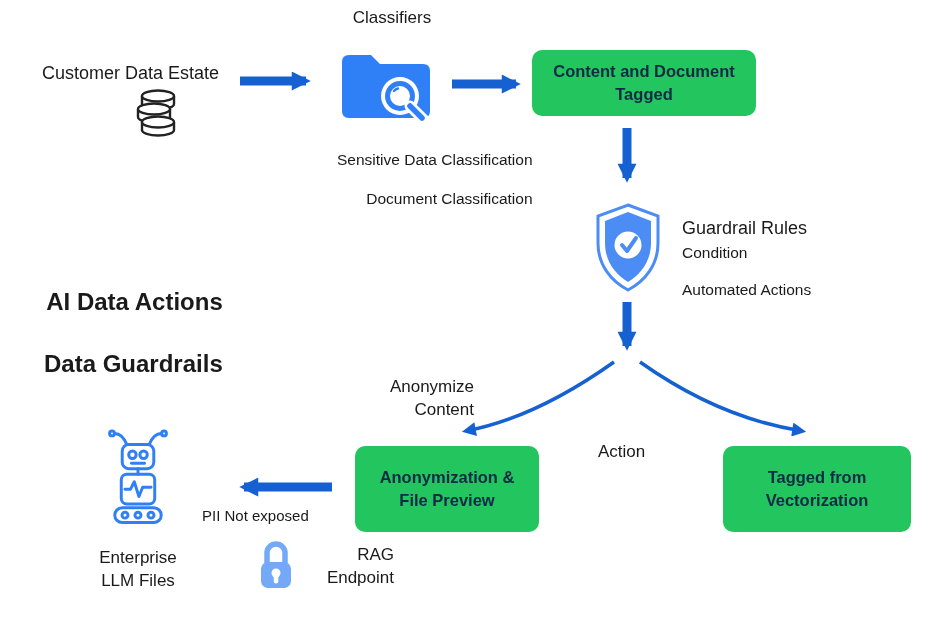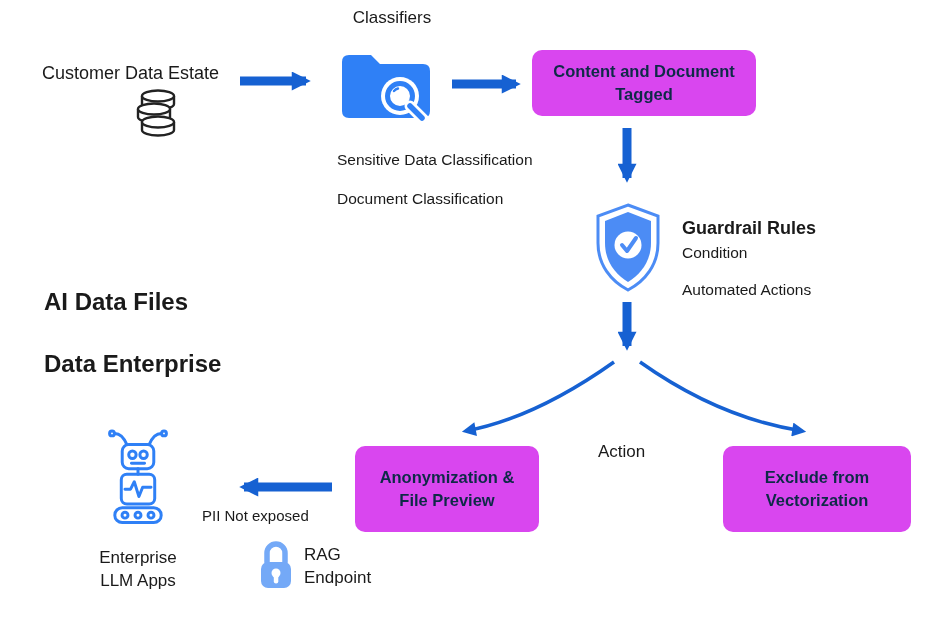--- a/index.html
+++ b/index.html
@@ -6,39 +6,39 @@
   #canvas{
     position:relative;
     width:936px;height:636px;
     background:#ffffff;
     font-family:"Liberation Sans", sans-serif;
     color:#1a1a1a;
     overflow:hidden;
   }
   .abs{position:absolute;}
   .arrows{position:absolute;left:0;top:0;z-index:1;pointer-events:none;}
-  .node, .label{z-index:2;}
+  .node, .label{z-index:2;text-align:right;}
   .label{white-space:pre-line;}
   .nowrap{white-space:nowrap;}
   .small-text{font-size:15.5px;line-height:19.5px;}
   .mid-text{font-size:17px;line-height:23px;}
   .bluebox{
-    background:#d946ef;
+    background:#22c55e;
     border-radius:10px;
     display:flex;align-items:center;justify-content:center;
     text-align:center;
     font-size:16.5px;font-weight:600;line-height:1.4;
     color:#0E2A47;
     padding:0 12px;box-sizing:border-box;
     z-index:2;position:absolute;
   }
   .diagram-title{
     font-size:24px;font-weight:bold;line-height:31px;color:#1a1a1a;
   }
-  .bold-label{font-size:18px;font-weight:bold;}
+  .bold-label{font-size:18px;font-weight:normal;}
   .italic-note{font-size:15px;}
   .center{text-align:center;}
 </style>
 </head>
 <body>
 
 <div id="canvas">
 
   <svg class="arrows" width="936" height="636" aria-hidden="true">
     <defs>
@@ -109,32 +109,33 @@
       <circle cx="36" cy="43" r="13.5" fill="#ffffff"></circle>
       <path d="M30 43 L35 49 L44 36" fill="none" stroke="#4C8CF5" stroke-width="4" stroke-linecap="round" stroke-linejoin="round"></path>
     </svg>
   </div>
 
   <div class="abs label bold-label nowrap" style="left:682px;top:218px;">Guardrail Rules</div>
   <div class="abs label small-text" style="left:682px;top:243px;">Condition</div>
   <div class="abs label small-text" style="left:682px;top:280px;">Automated Actions</div>
 
   <div class="abs label diagram-title" style="left:44px;top:255px;">
-    <div>AI Data Files</div>
-    <div>Data Enterprise</div>
+    <div>AI Data Actions</div>
+    <div>Data Guardrails</div>
   </div>
 
+  <div class="abs label mid-text" style="left:364px;top:375px;width:110px;">Anonymize Content</div>
   <div class="abs label mid-text nowrap" style="left:598px;top:440px;">Action</div>
 
   <div class="bluebox" style="left:355px;top:446px;width:184px;height:86px;">
     <span>Anonymization &amp; File Preview</span>
   </div>
 
   <div class="bluebox" style="left:723px;top:446px;width:188px;height:86px;">
-    <span>Exclude from Vectorization</span>
+    <span>Tagged from Vectorization</span>
   </div>
 
   <div class="abs label italic-note nowrap" style="left:202px;top:507px;">PII Not exposed</div>
 
   <div class="abs node" style="left:96px;top:426px;width:84px;height:104px;">
     <svg width="84" height="104" viewBox="0 0 90 112">
       <g fill="none" stroke="#2F80F6" stroke-width="3.2" stroke-linecap="round" stroke-linejoin="round">
         <path d="M33 20 Q28 8 20 8"></path>
         <circle cx="17" cy="8" r="2.6"></circle>
         <path d="M57 20 Q62 8 70 8"></path>
@@ -147,21 +148,21 @@
         <rect x="27" y="52" width="36" height="32" rx="6"></rect>
         <polyline points="31,68 37,68 41,60 46,76 50,66 59,66"></polyline>
         <rect x="20" y="88" width="50" height="16" rx="8"></rect>
         <circle cx="31" cy="96" r="3.2"></circle>
         <circle cx="45" cy="96" r="3.2"></circle>
         <circle cx="59" cy="96" r="3.2"></circle>
       </g>
     </svg>
   </div>
 
-  <div class="abs label mid-text center" style="left:82px;top:546px;width:112px;">Enterprise LLM Apps</div>
+  <div class="abs label mid-text center" style="left:82px;top:546px;width:112px;">Enterprise LLM Files</div>
 
   <div class="abs node" style="left:256px;top:538px;width:40px;height:54px;">
     <svg width="40" height="54" viewBox="0 0 40 54">
       <path d="M11 24 V15 a9 9 0 0 1 18 0 v9" fill="none" stroke="#74A9F7" stroke-width="5.5" stroke-linecap="round"></path>
       <rect x="5" y="24" width="30" height="26" rx="7" fill="#74A9F7"></rect>
       <circle cx="20" cy="35" r="4.5" fill="#ffffff"></circle>
       <rect x="17.8" y="37" width="4.5" height="8.5" rx="2.2" fill="#ffffff"></rect>
     </svg>
   </div>
 

